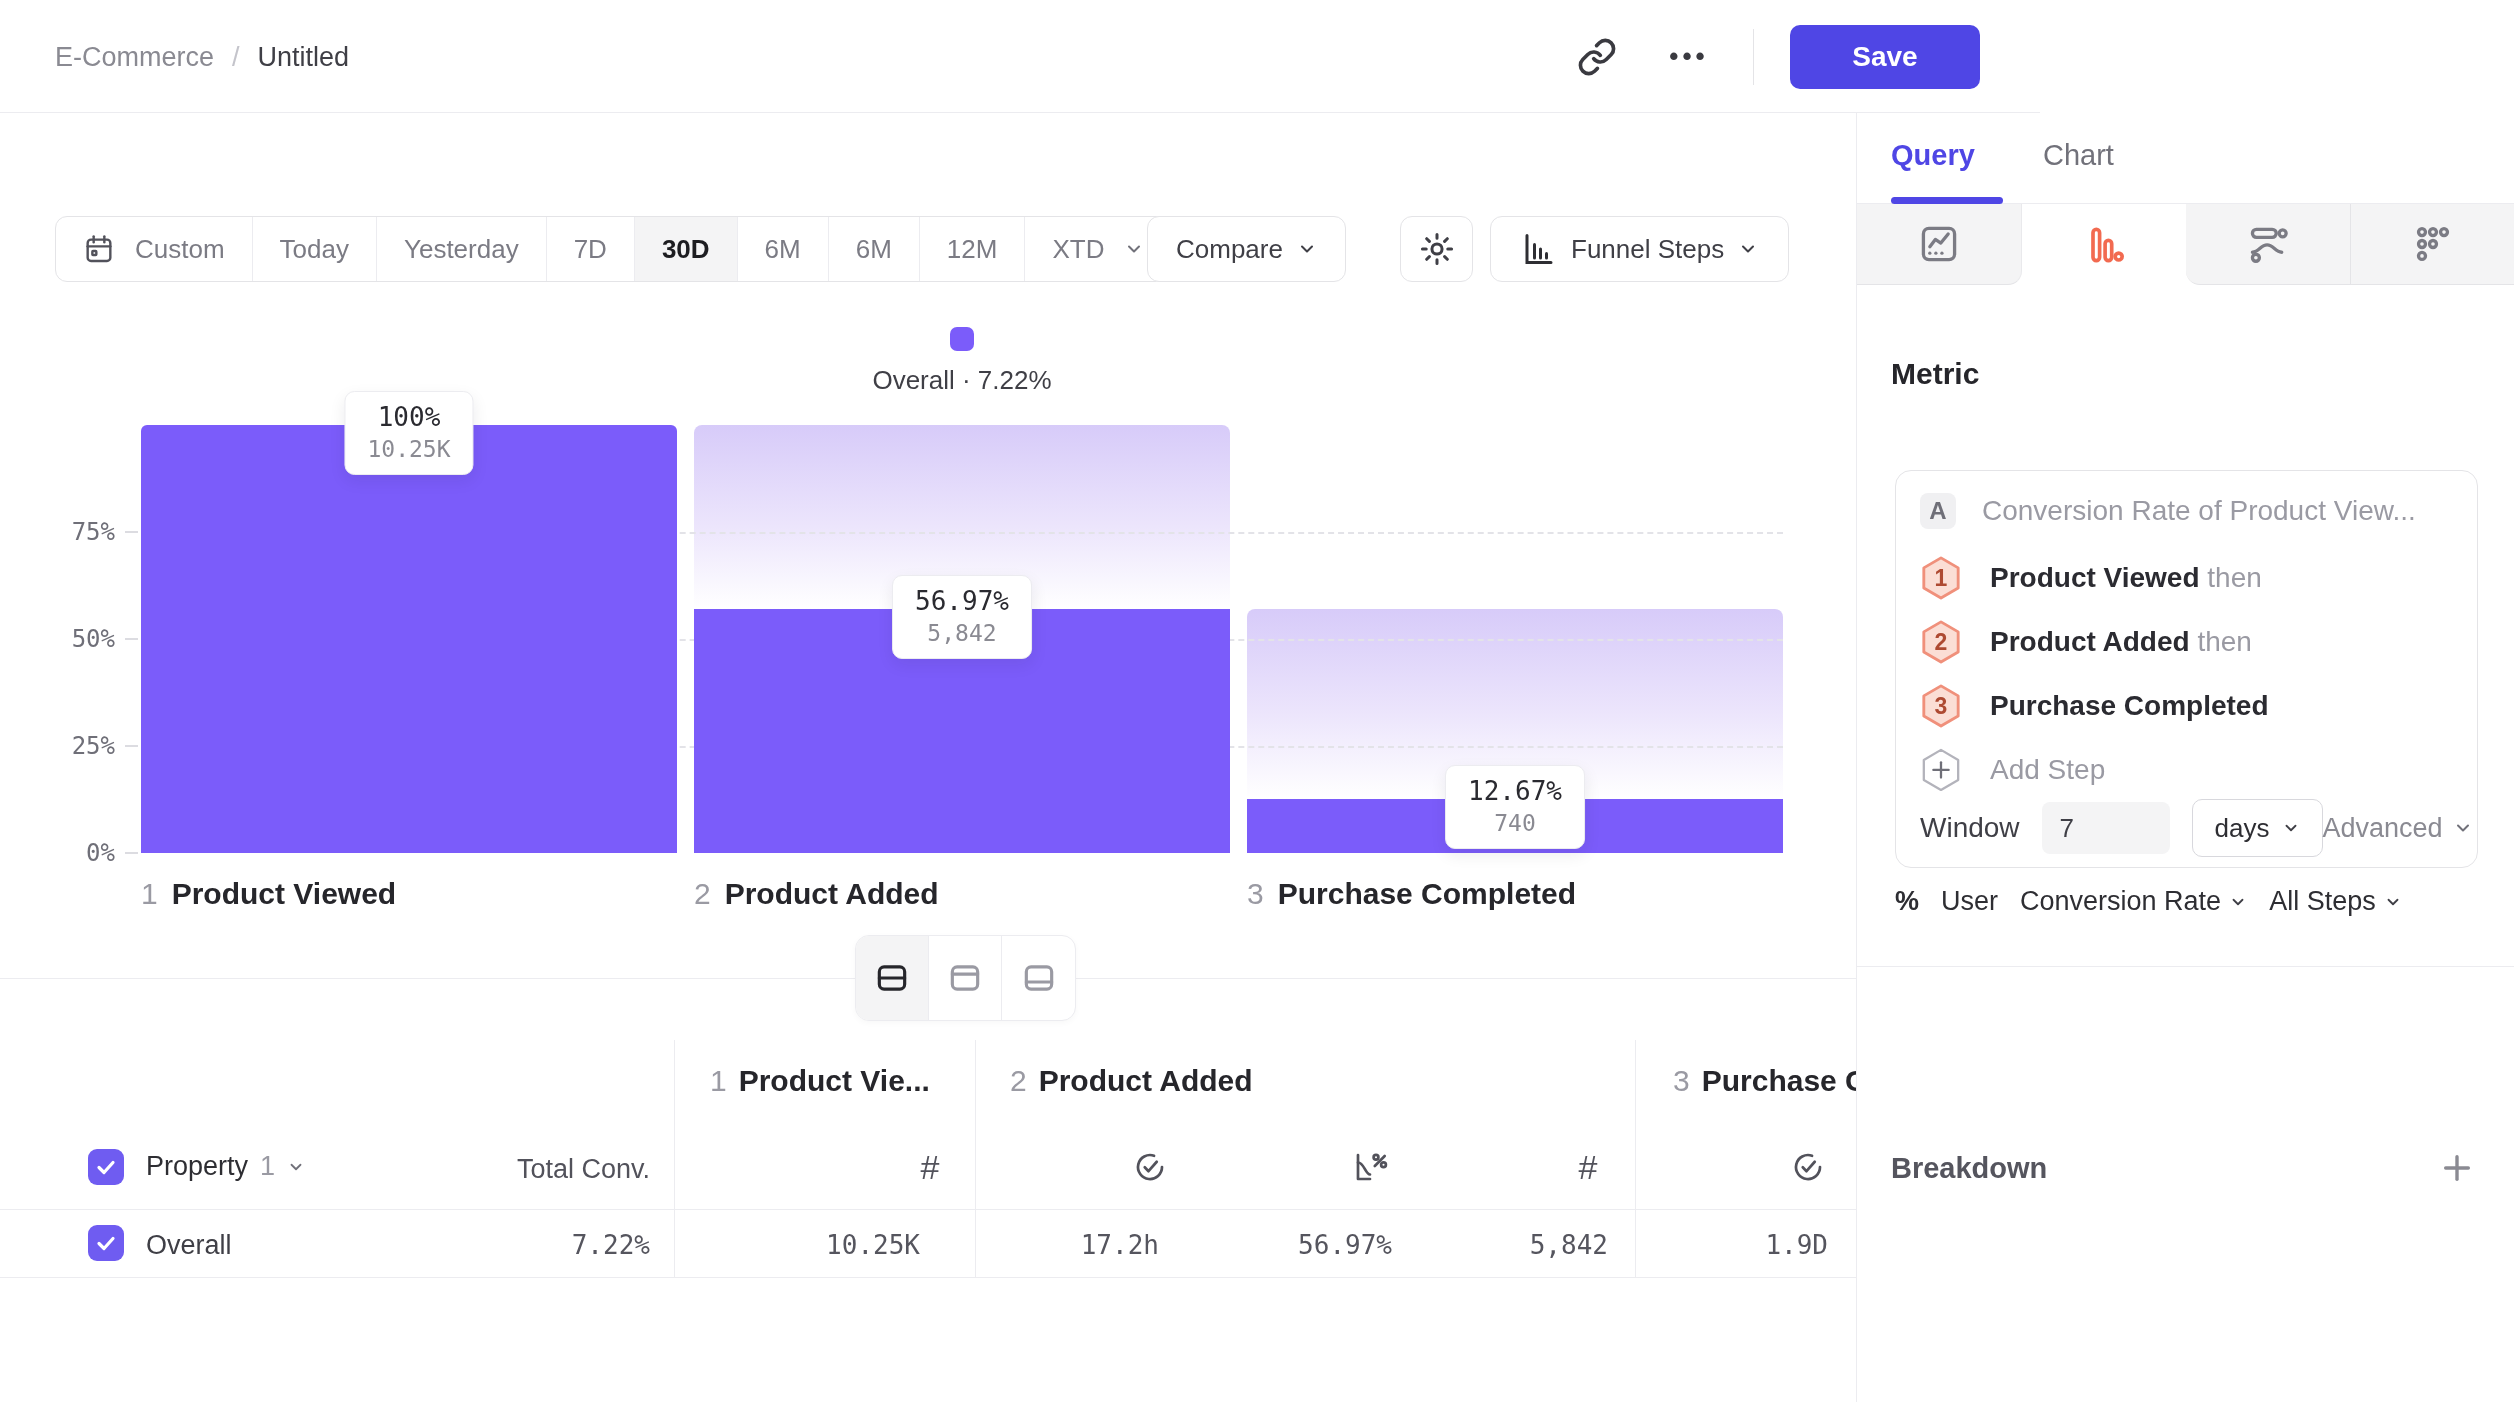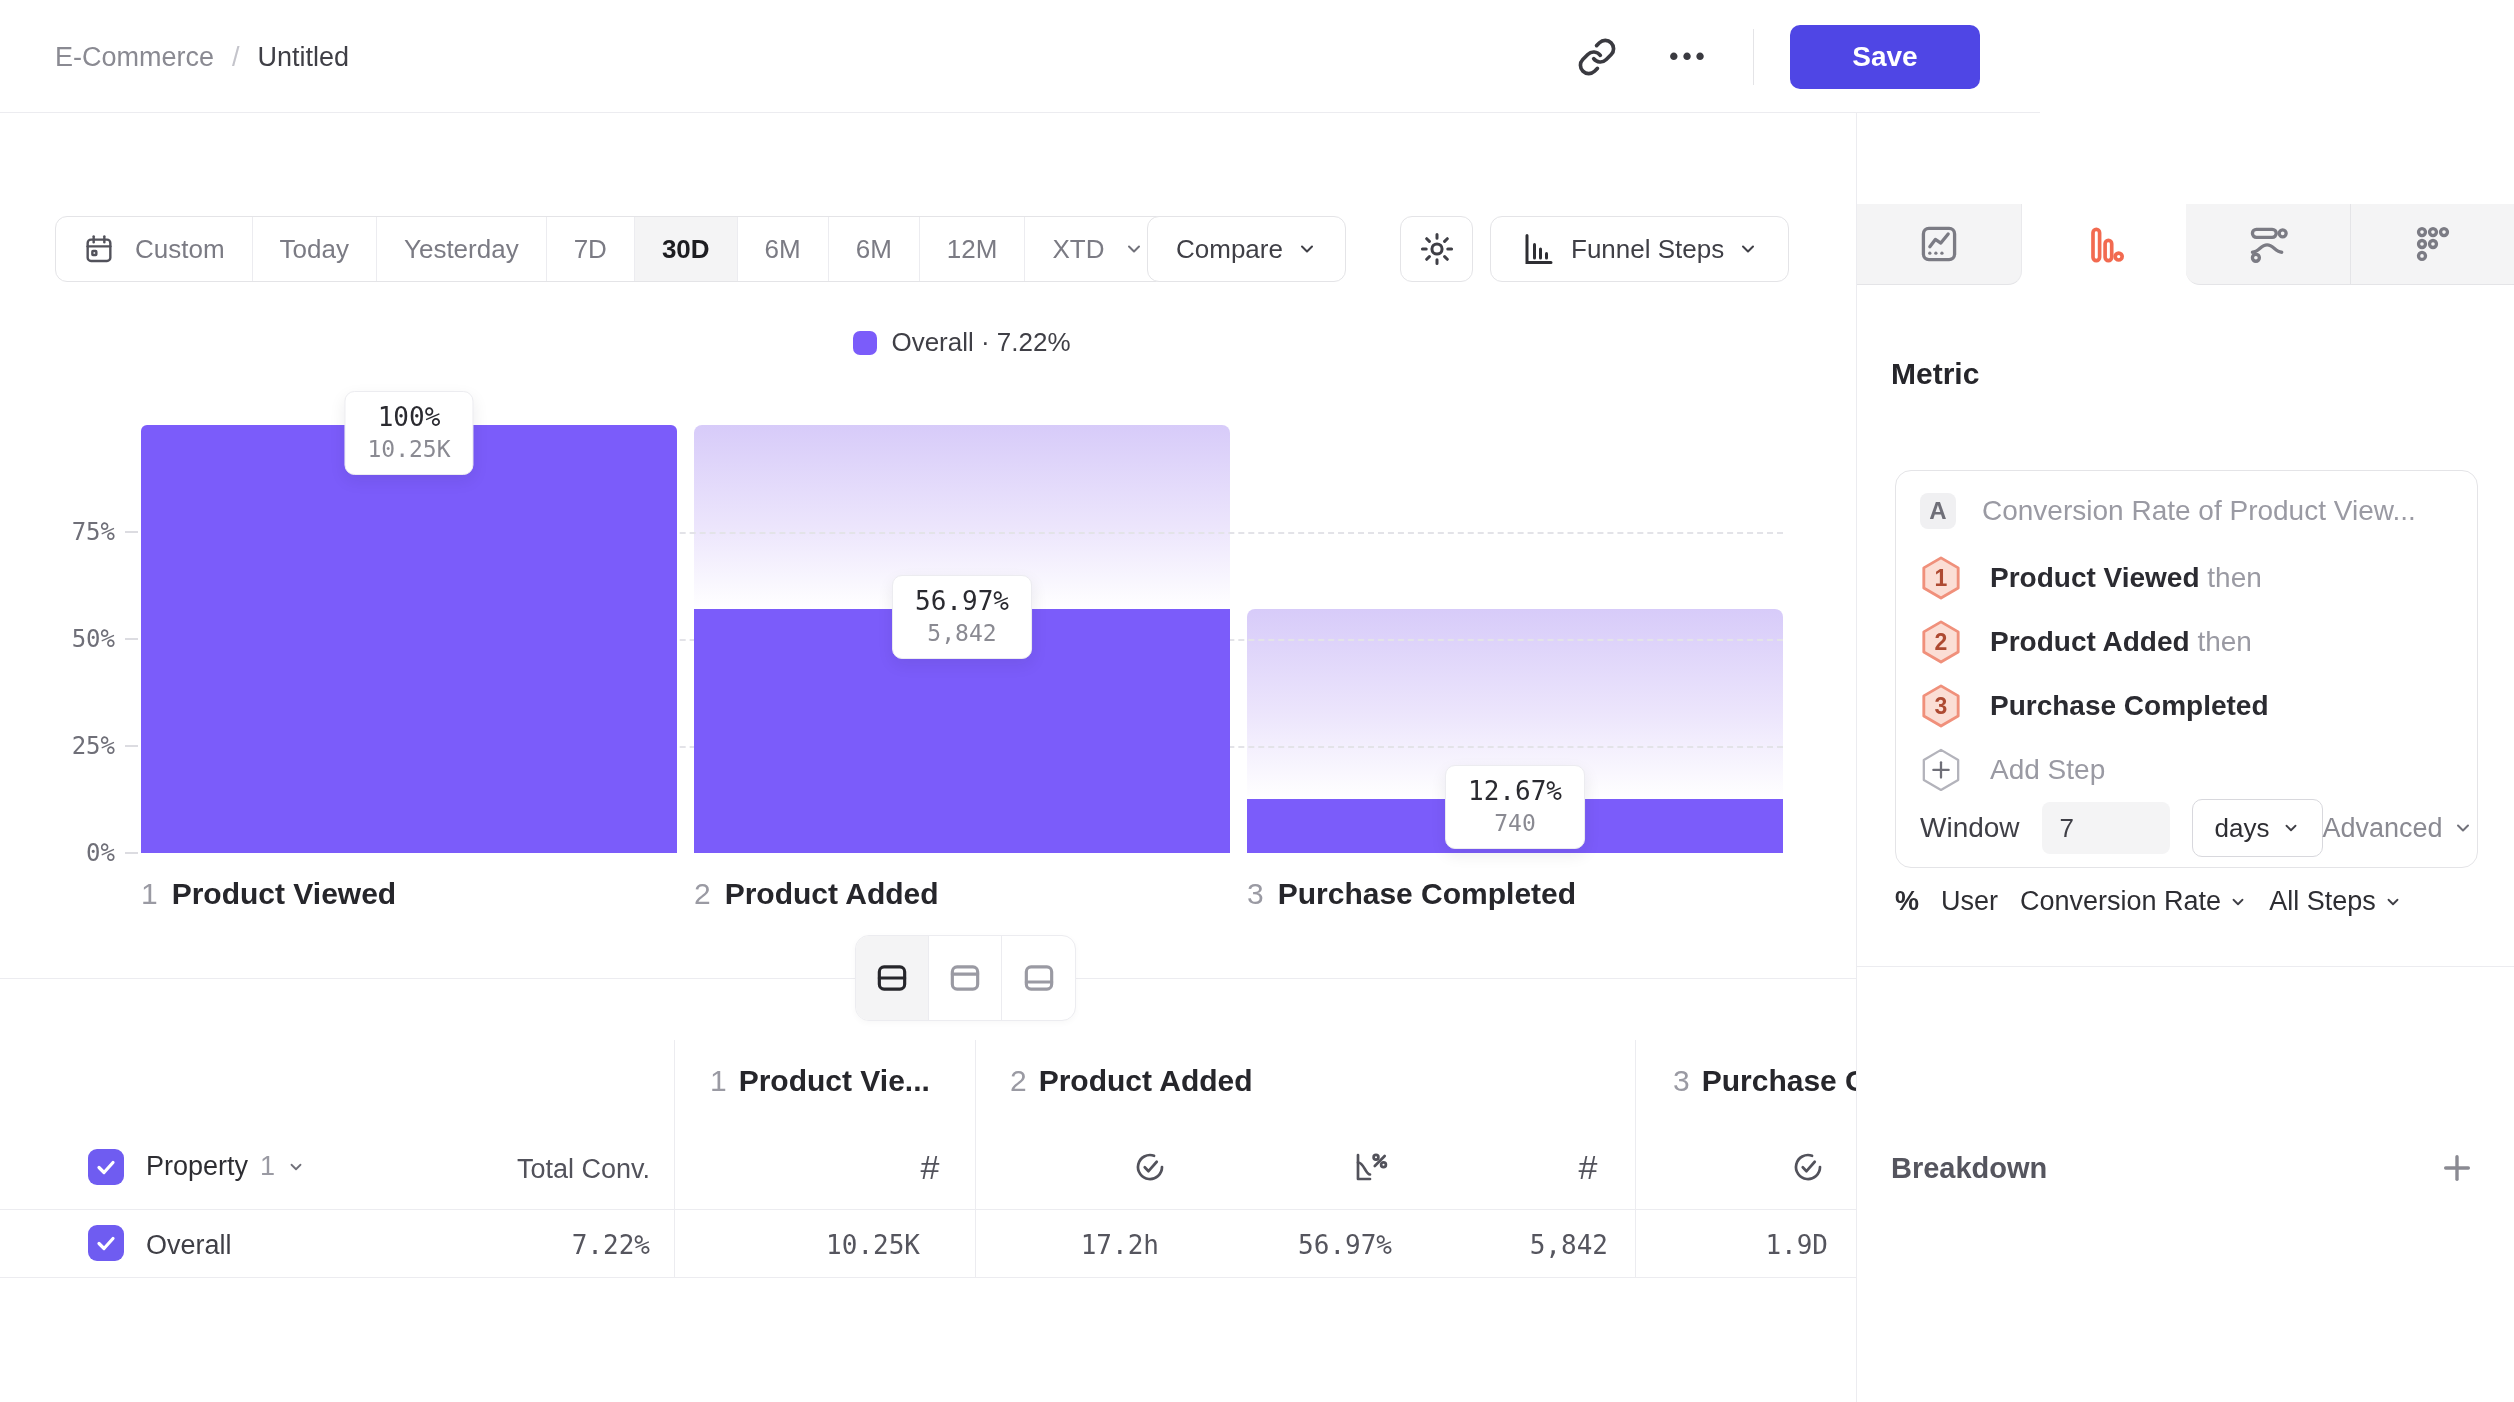--- a/index.html
+++ b/index.html
@@ -25,21 +25,21 @@
   .seg-group { position:absolute; left:55px; top:216px; height:66px; display:flex; border:1px solid #e4e4e7; border-radius:12px; background:#fff; overflow:hidden; }
   .seg { display:flex; align-items:center; gap:20px; padding:0 27px; font-size:26px; color:#7b7b84; border-right:1px solid #ececf0; cursor:pointer; white-space:nowrap; }
   .seg:last-child { border-right:none; }
   .seg.selected { background:#f4f4f5; color:#1d1d21; font-weight:600; }
   .btn { position:absolute; top:216px; height:66px; display:flex; align-items:center; gap:14px; padding:0 28px; border:1px solid #e4e4e7; border-radius:12px; background:#fff; font-size:26px; color:#3f3f46; cursor:pointer; white-space:nowrap; }
   .chev { width:20px; height:20px; stroke:#71717a; fill:none; stroke-width:2.4; stroke-linecap:round; stroke-linejoin:round; }
   .chev.dark { stroke:#3f3f46; }
   .ic { fill:none; stroke:#52525b; stroke-width:1.8; stroke-linecap:round; stroke-linejoin:round; }
 
   
-  .legend { position:absolute; left:141px; top:327px; width:1642px; display:flex; justify-content:center; align-items:center; gap:14px; font-size:26px; color:#3f3f46; }
+  .legend { position:absolute; left:141px; top:327px; width:1642px; display:flex; justify-content:center; align-items:center; gap:14px; font-size:26px; color:#3f3f46;flex-direction:column; }
   .legend-swatch { width:24px; height:24px; border-radius:7px; background:#7b5cfa; }
   .plot { position:absolute; left:141px; top:425px; width:1642px; height:428px; }
   .gridline { position:absolute; left:0; width:100%; border-top:2px dashed #e3e3e8; z-index:2; }
   .tick { position:absolute; left:-16px; width:13px; height:2px; background:#dcdce1; }
   .ytick-label { position:absolute; left:-121px; width:95px; text-align:right; font-size:24px; color:#6f6f78; }
   .bar-group { position:absolute; top:0; height:428px; }
   .bar-solid { position:absolute; left:0; right:0; bottom:0; background:#7b5cfa; border-radius:6px 6px 0 0; z-index:3; }
   .bar-light { position:absolute; left:0; right:0; background:linear-gradient(180deg,#d7cbf9 0%, #ece5fc 55%, rgba(255,255,255,0) 100%); border-radius:8px 8px 0 0; z-index:1; }
   .bar-tooltip { position:absolute; left:50%; transform:translateX(-50%); background:#fff; border:1px solid #ececf0; border-radius:10px; box-shadow:0 6px 16px rgba(20,20,40,.08); padding:10px 22px 12px; text-align:center; z-index:5; }
   .tip-pct { font-size:26px; color:#2a2a30; }
@@ -358,20 +358,25 @@
     <div class="row-label" style="left:146px; top:190px;">Overall</div>
     <div class="cell-r mono" style="left:430px; top:190px;">7.22%</div>
     <div class="cell-r mono" style="left:700px; top:190px;">10.25K</div>
     <div class="cell-r mono" style="left:939px; top:190px;">17.2h</div>
     <div class="cell-r mono" style="left:1172px; top:190px;">56.97%</div>
     <div class="cell-r mono" style="left:1388px; top:190px;">5,842</div>
     <div class="cell-r mono" style="left:1608px; top:190px;">1.9D</div>
   </div>
 
   <div class="panel">
+    <div class="panel-tabs">
+      <span class="ptab active" style="left:34px;">Query</span>
+      <span class="ptab idle" style="left:186px;">Chart</span>
+      <div class="ptab-underline"></div>
+    </div>
 
     <div class="ctype-strip">
       <div class="ctype rb">
         <svg viewBox="0 0 24 24" fill="none" stroke="#7b7b84" stroke-width="1.8" stroke-linecap="round" stroke-linejoin="round">
           <rect x="3.5" y="3.5" width="17" height="17" rx="3"></rect>
           <polyline points="7 13.5 10 9.5 13 11.5 17 6.5"></polyline>
           <line x1="7" y1="17" x2="7" y2="17.01"></line>
             <line x1="10.3" y1="17" x2="10.3" y2="17.01"></line>
             <line x1="13.6" y1="17" x2="13.6" y2="17.01"></line>
         </svg>

